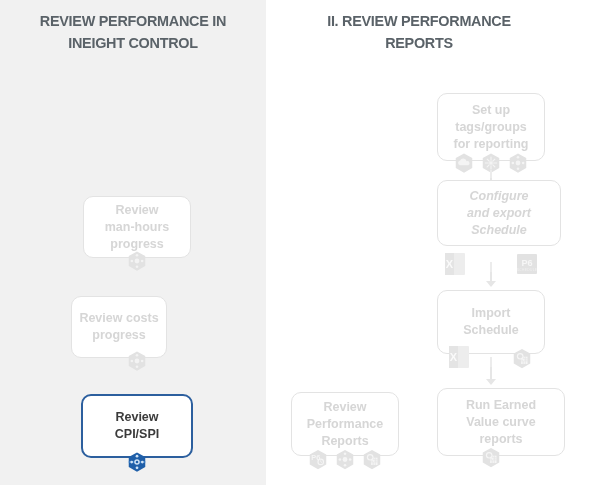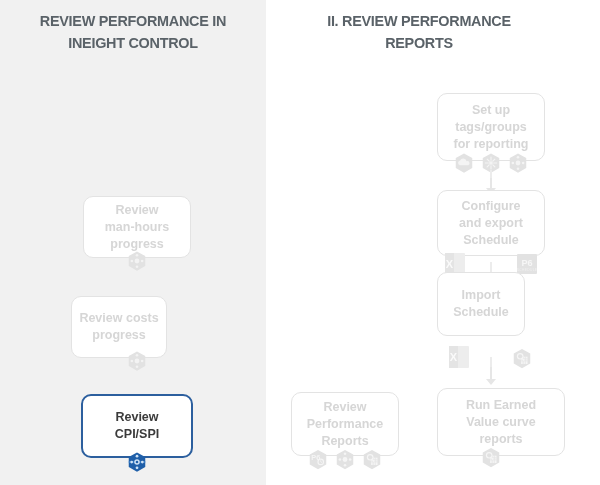--- a/index.html
+++ b/index.html
@@ -191,21 +191,21 @@
       <circle cx="12" cy="18.2" r="1.4" fill="#f4f4f4"></circle>
       <circle cx="6.4" cy="12" r="1.4" fill="#f4f4f4"></circle>
       <circle cx="17.6" cy="12" r="1.4" fill="#f4f4f4"></circle>
     </svg>
   </span>
 </div>
 
 <div class="conn" style="left:490px;top:172px;height:18px;"></div>
 <div class="arrowhead" style="left:486px;top:188px;"></div>
 
-<div class="node" style="left:437px;top:190px;width:108px;height:66px;">
+<div class="node" style="left:437px;top:180px;width:124px;height:66px;font-style:italic;">
   <span class="label">Configure
 and export
 Schedule</span>
 </div>
 <div class="icon-row" style="left:437px;top:250px;width:108px;height:26px;justify-content:space-between;padding:0 8px;box-sizing:border-box;">
   <span class="sq">
     <svg width="20" height="24" viewBox="0 0 20 24">
       <rect x="0" y="1" width="20" height="22" rx="1" fill="#ededed"></rect>
       <rect x="0" y="1" width="9" height="22" fill="#e4e4e4"></rect>
       <text x="4.5" y="16" font-family="Liberation Sans, sans-serif" font-size="11" font-weight="bold" fill="#fafafa" text-anchor="middle">X</text>
@@ -216,21 +216,21 @@
       <rect x="0" y="1" width="22" height="22" rx="1" fill="#e2e2e2"></rect>
       <text x="11" y="14" font-family="Liberation Sans, sans-serif" font-size="10" font-weight="bold" fill="#f6f6f6" text-anchor="middle">P6</text>
       <text x="11" y="20" font-family="Liberation Sans, sans-serif" font-size="3.6" fill="#f0f0f0" text-anchor="middle" letter-spacing="0.4">SCHEDULE</text>
     </svg>
   </span>
 </div>
 
 <div class="conn" style="left:490px;top:262px;height:20px;"></div>
 <div class="arrowhead" style="left:486px;top:281px;"></div>
 
-<div class="node" style="left:437px;top:272px;width:88px;height:64px;">
+<div class="node" style="left:437px;top:290px;width:108px;height:64px;">
   <span class="label">Import
 Schedule</span>
 </div>
 <div class="icon-row" style="left:437px;top:343px;width:108px;height:26px;justify-content:space-between;padding:0 12px;box-sizing:border-box;">
   <span class="sq">
     <svg width="20" height="24" viewBox="0 0 20 24">
       <rect x="0" y="1" width="20" height="22" rx="1" fill="#ededed"></rect>
       <rect x="0" y="1" width="9" height="22" fill="#e4e4e4"></rect>
       <text x="4.5" y="16" font-family="Liberation Sans, sans-serif" font-size="11" font-weight="bold" fill="#fafafa" text-anchor="middle">X</text>
     </svg>

